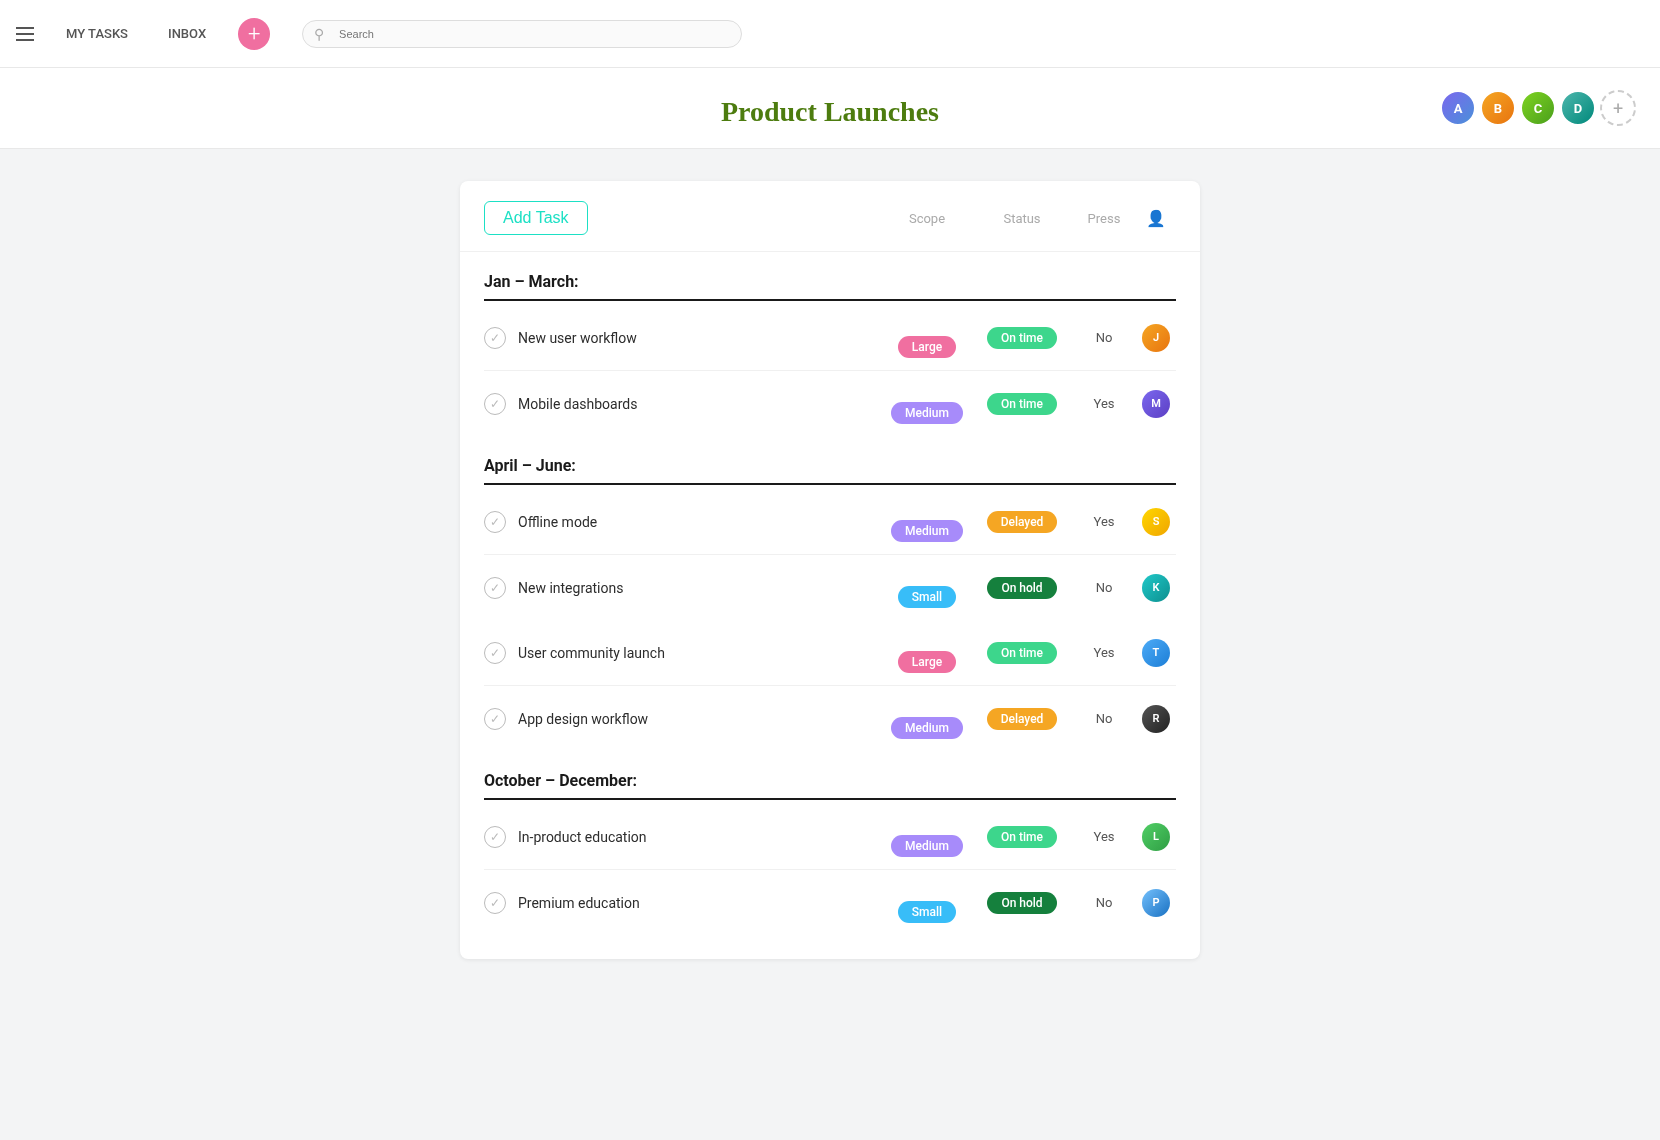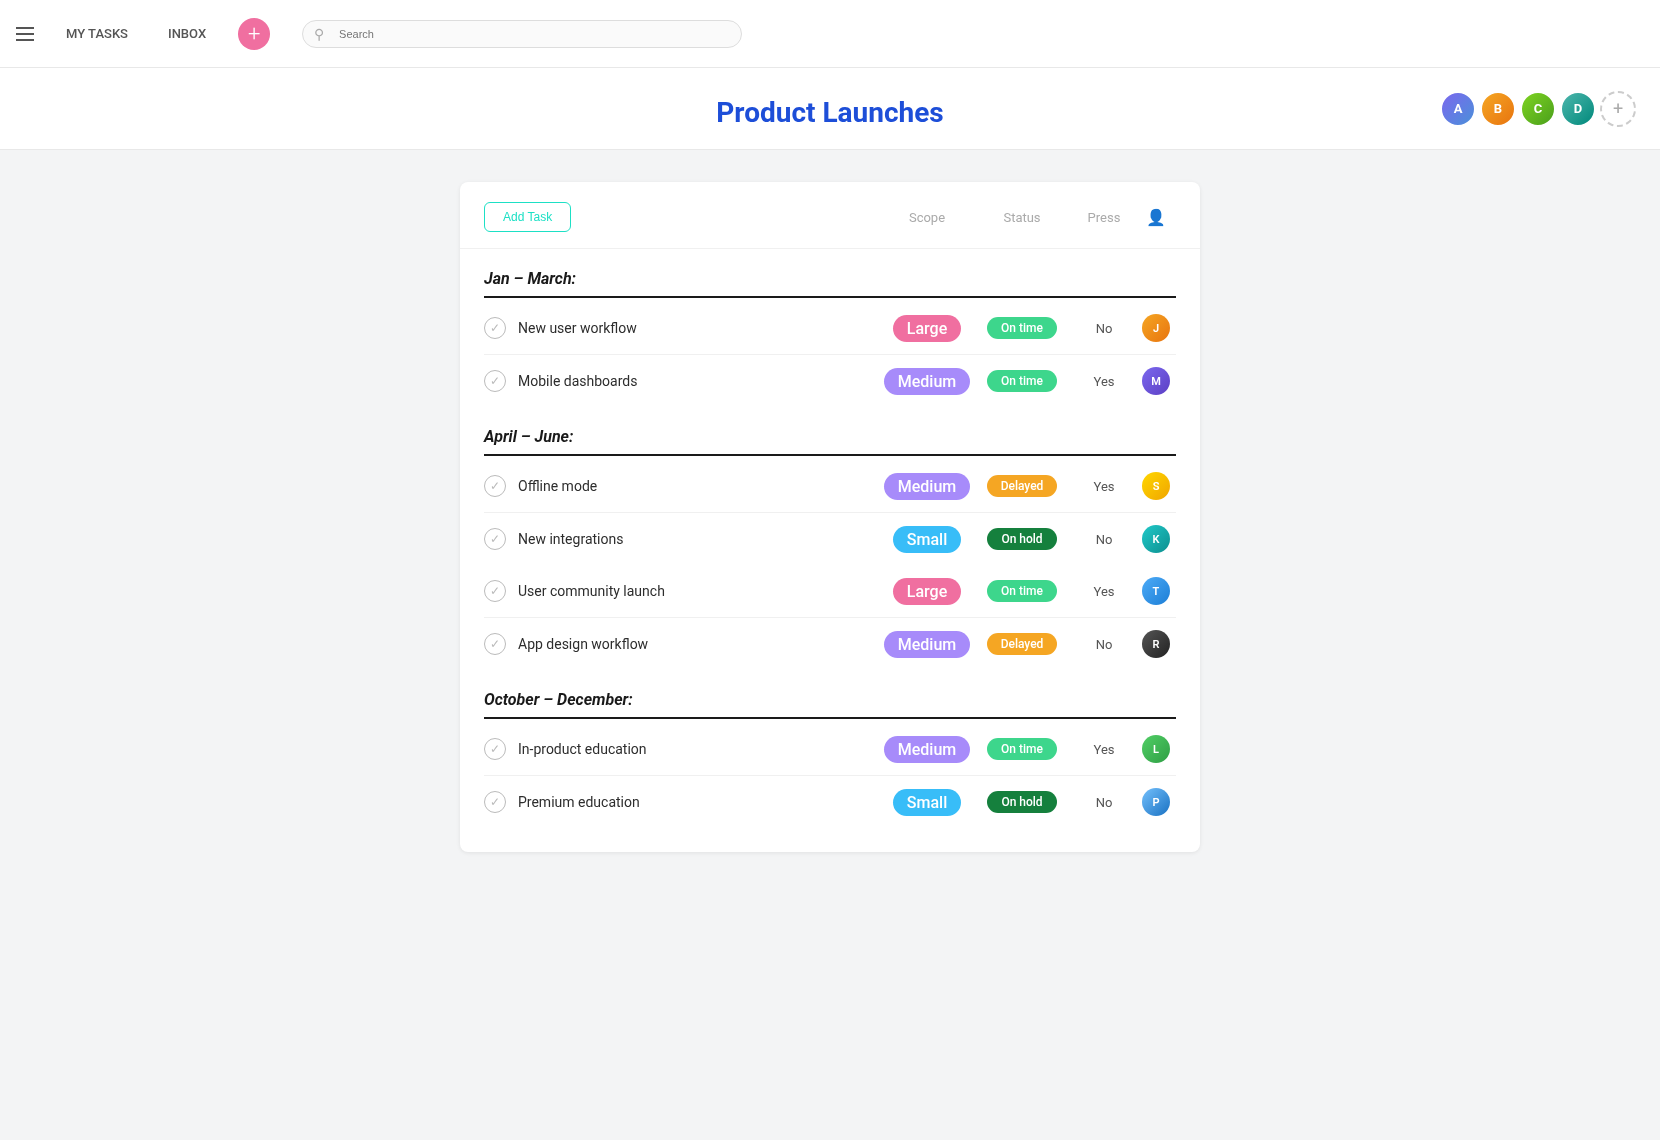--- a/index.html
+++ b/index.html
@@ -77,21 +77,22 @@
     .page-header {
       background: #fff;
       text-align: center;
       padding: 28px 0 20px;
       border-bottom: 1px solid #e8e8e8;
       position: relative;
     }
     .page-title {
       font-size: 28px;
       font-weight: 700;
-      color: #1d4ed8;
+      color: #4d7c0f;
+      font-family: Liberation Serif, serif;
     }
     .avatar-group {
       position: absolute;
       right: 24px;
       top: 50%;
       transform: translateY(-50%);
       display: flex;
       align-items: center;
       gap: 4px;
     }
@@ -135,21 +136,21 @@
       align-items: center;
       padding: 20px 24px 16px;
       border-bottom: 1px solid #f0f0f0;
     }
     .add-task-btn {
       border: 1.5px solid #1de0c5;
       color: #1de0c5;
       background: transparent;
       border-radius: 6px;
       padding: 7px 18px;
-      font-size: 12px;
+      font-size: 16px;
       font-weight: 500;
       cursor: pointer;
     }
     .col-headers {
       margin-left: auto;
       display: flex;
       gap: 0;
       align-items: center;
     }
     .col-header {
@@ -163,21 +164,20 @@
     .col-press { width: 64px; text-align: center; }
 
     
     .section { padding: 0 24px; }
     .section-header {
       display: flex;
       align-items: center;
       padding: 20px 0 8px;
       border-bottom: 2px solid #1a1a1a;
       margin-bottom: 4px;
-      font-style: italic;
     }
     .section-title {
       font-size: 16px;
       font-weight: 700;
       color: #1a1a1a;
     }
 
     
     .task-row {
       display: flex;
@@ -209,23 +209,24 @@
       gap: 0;
     }
     .scope-badge {
       width: 90px;
       display: flex; justify-content: center;
     }
     .badge {
       display: inline-block;
       padding: 4px 14px;
       border-radius: 20px;
-      font-size: 16px;
+      font-size: 12px;
       font-weight: 500;
       color: #fff;
+      margin-top: 19px;
     }
     .badge-large { background: #f06fa0; }
     .badge-medium { background: #a78bfa; }
     .badge-small { background: #38bdf8; }
 
     .status-col {
       width: 100px;
       display: flex; justify-content: center;
     }
     .status-badge {

